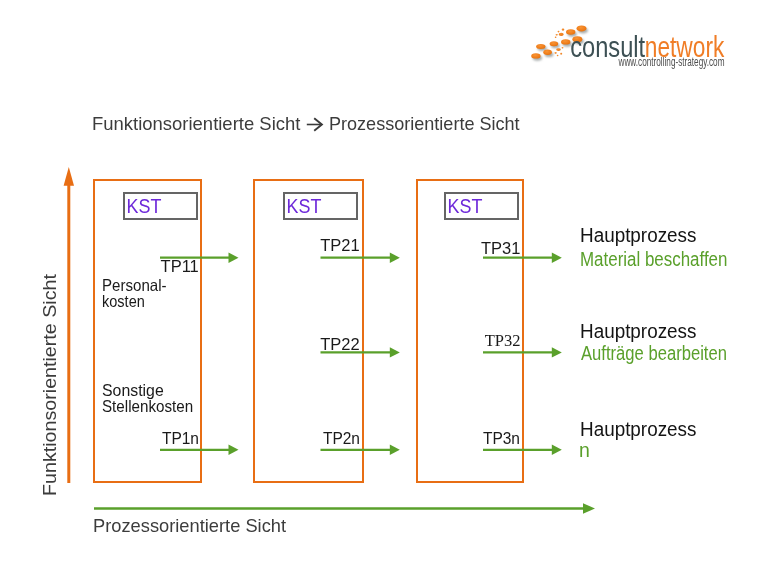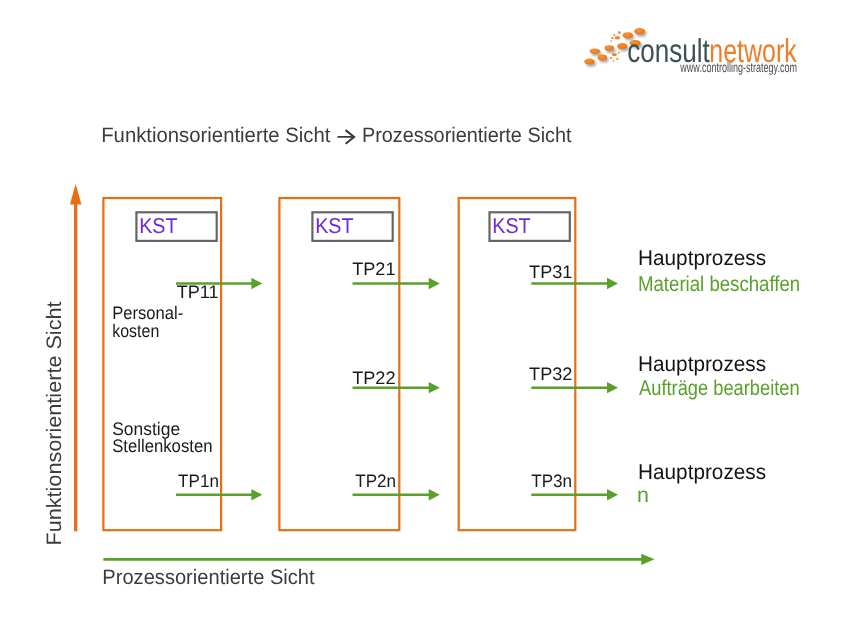--- a/index.html
+++ b/index.html
@@ -33,21 +33,21 @@
 
 <div class="kst" style="left:111px;"><span>KST</span></div>
 <div class="kst" style="left:271px;"><span>KST</span></div>
 <div class="kst" style="left:431.5px;"><span>KST</span></div>
 
 <div class="tp" style="left:128.8px;top:237.4px;margin-top:21px;">TP11</div>
 <div class="tp" style="left:289.6px;top:237.4px;">TP21</div>
 <div class="tp" style="left:450.4px;top:240px;">TP31</div>
 
 <div class="tp" style="left:289.6px;top:336px;">TP22</div>
-<div class="tp" style="left:450.4px;top:331.7px;">TP32</div>
+<div class="tp" style="left:450.4px;top:331.7px;font-family:Liberation Serif, serif;">TP32</div>
 
 <div class="tp tpn" style="left:128.8px;top:429.6px;">TP1n</div>
 <div class="tp tpn" style="left:289.6px;top:429.6px;">TP2n</div>
 <div class="tp tpn" style="left:450.4px;top:429.6px;">TP3n</div>
 
 <div class="bt" style="left:102px;top:276.7px;transform:scaleX(0.914);">Personal-</div>
 <div class="bt" style="left:102px;top:293.0px;transform:scaleX(0.88);">kosten</div>
 <div class="bt" style="left:102px;top:381.6px;transform:scaleX(0.961);">Sonstige</div>
 <div class="bt" style="left:102px;top:397.7px;transform:scaleX(0.92);">Stellenkosten</div>
 

